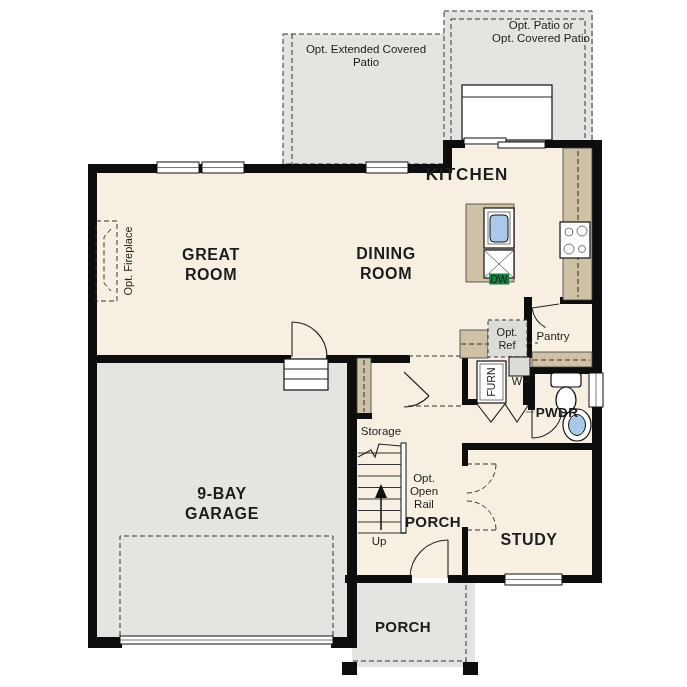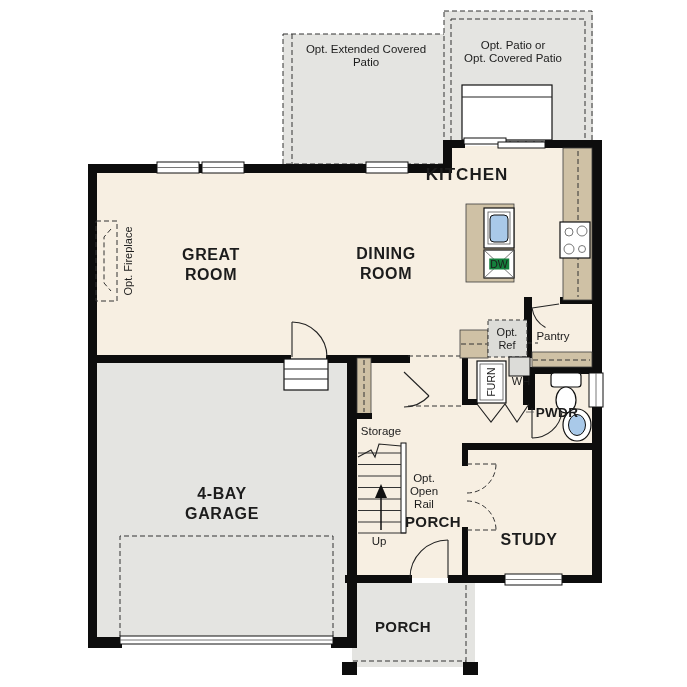--- a/index.html
+++ b/index.html
@@ -25,21 +25,21 @@
   
   .lbl{position:absolute;transform:translate(-50%,-50%);color:var(--labeltext,#1c1c1c);
        text-align:center;white-space:pre-line;}
   .room-label{font-weight:bold;font-size:16px;line-height:20px;letter-spacing:0.6px;}
   .room-label-lg{font-weight:bold;font-size:17px;letter-spacing:1px;}
   .room-label-sm{font-weight:bold;font-size:15px;letter-spacing:0.4px;}
   .pwdr-label{font-weight:bold;font-size:13.5px;letter-spacing:0.3px;}
   .sm{font-size:11.5px;line-height:13px;}
   .xs{font-size:10.5px;line-height:11px;}
   .rot{transform:translate(-50%,-50%) rotate(-90deg);}
-  .dw-bg{background:#15803d;padding:0 1px;}
+  .dw-bg{background:#15803d;padding:0 1px;margin-top:15px;}
   .main-title{position:absolute;font-weight:bold;font-size:21px;letter-spacing:1px;
        color:var(--titletext,#333);white-space:pre;}
 </style>
 </head>
 <body>
 
 <div class="plan">
 
 <svg width="687" height="687" viewBox="0 0 687 687">
 
@@ -244,36 +244,36 @@
     <rect class="wall" x="342" y="662" width="15" height="13"></rect>
     <rect class="wall" x="463" y="662" width="15" height="13"></rect>
   </g>
 </svg>
 
 <div class="lbl room-label" style="left:211px;top:265px;">GREAT
 ROOM</div>
 <div class="lbl room-label" style="left:386px;top:264px;">DINING
 ROOM</div>
 <div class="lbl room-label-lg" style="left:467px;top:175px;">KITCHEN</div>
-<div class="lbl room-label" style="left:222px;top:504px;">4-BAY
+<div class="lbl room-label" style="left:222px;top:504px;">9-BAY
 GARAGE</div>
 <div class="lbl room-label" style="left:529px;top:540px;">STUDY</div>
 <div class="lbl room-label-sm" style="left:433px;top:521px;">PORCH</div>
 <div class="lbl room-label-sm" style="left:403px;top:626px;">PORCH</div>
 <div class="lbl pwdr-label" style="left:557px;top:412px;">PWDR</div>
 <div class="lbl sm" style="left:553px;top:336px;">Pantry</div>
 <div class="lbl sm" style="left:381px;top:431px;">Storage</div>
 <div class="lbl sm" style="left:379px;top:541px;">Up</div>
 <div class="lbl sm" style="left:521px;top:381px;font-size:11px;">WH</div>
 <div class="lbl xs dw-bg" style="left:499px;top:264px;">DW</div>
 <div class="lbl sm" style="left:507px;top:339px;font-size:11px;">Opt.
 Ref</div>
 <div class="lbl sm" style="left:424px;top:491px;">Opt.
 Open
 Rail</div>
 <div class="lbl sm rot" style="left:128px;top:261px;font-size:11px;">Opt. Fireplace</div>
 <div class="lbl xs rot" style="left:491px;top:382px;">FURN</div>
 <div class="lbl sm" style="left:366px;top:56px;">Opt. Extended Covered
 Patio</div>
-<div class="lbl sm" style="left:513px;top:32px;margin-top:20px;">Opt. Patio or
+<div class="lbl sm" style="left:541px;top:32px;">Opt. Patio or
 Opt. Covered Patio</div>
 
 </div>
 
 </body></html>

